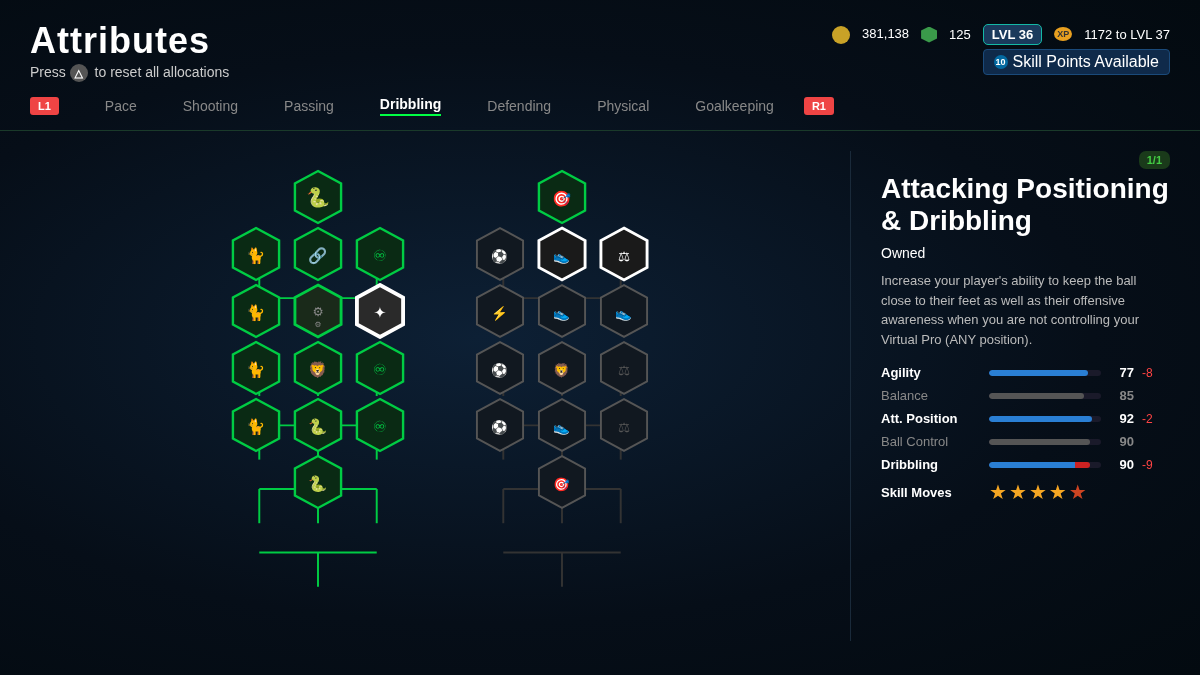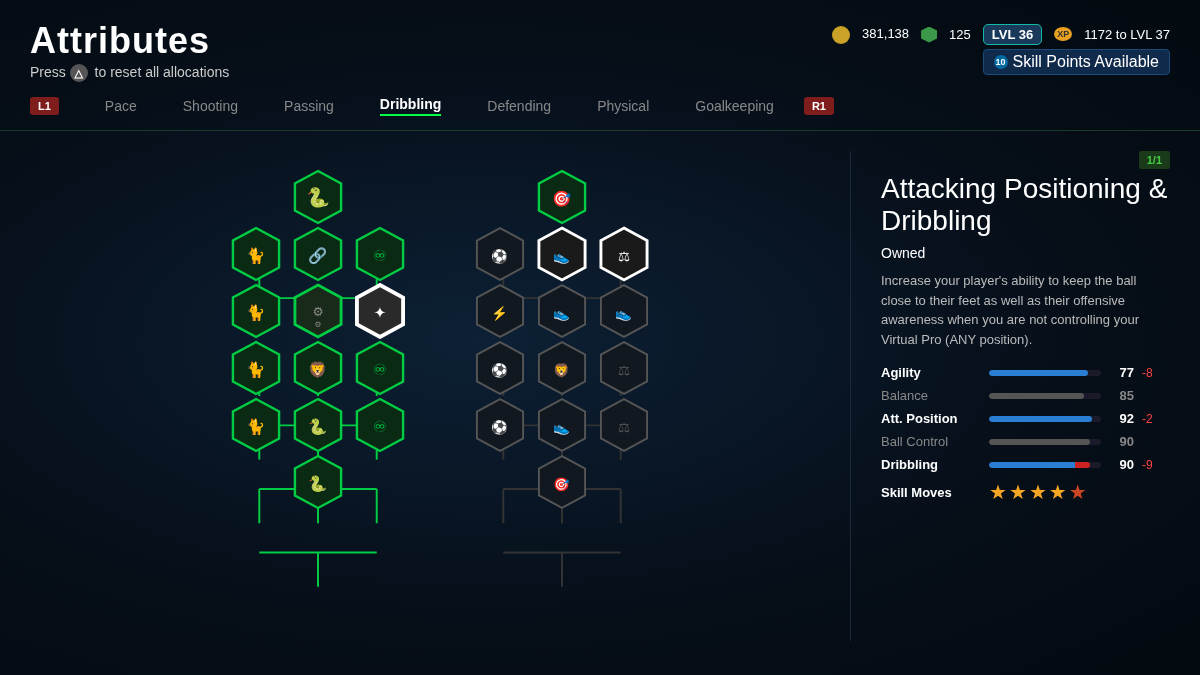--- a/index.html
+++ b/index.html
@@ -151,21 +151,21 @@
     
     .nav-tabs {
       display: flex;
       align-items: center;
       gap: 30px;
       padding: 14px 30px;
       border-bottom: 1px solid #1a3a2a;
     }
 
     .nav-btn {
-      background: #7f1d1d;
+      background: #ef4444;
       color: white;
       border: none;
       border-radius: 3px;
       padding: 3px 8px;
       font-size: 11px;
       font-weight: bold;
     }
 
     .nav-tab {
       font-size: 14px;
@@ -213,21 +213,21 @@
 
     
     .right-panel {
       width: 320px;
       padding-left: 30px;
       border-left: 1px solid #1a2a3a;
     }
 
     .card-title {
       font-size: 28px;
-      font-weight: 400;
+      font-weight: 700;
       line-height: 1.15;
       margin-bottom: 8px;
       color: white;
     }
 
     .owned-label {
       font-size: 14px;
       color: #ffffff;
       margin-bottom: 10px;
     }
@@ -605,21 +605,21 @@
             </svg>
           </div>
           <div class="tree-cell"></div>
         </div>
       </div>
     </div>
 
     <div class="right-panel">
       <div style="display:flex;justify-content:space-between;align-items:flex-start;margin-bottom:4px;">
         <div></div>
-        <div style="background:#1a3a1a;color:#44cc44;font-size:11px;padding:3px 8px;border-radius:2px;font-weight:bold;">1/1</div>
+        <div style="background:#1a3a1a;color:#44cc44;font-size:11px;padding:3px 8px;border-radius:7px;font-weight:bold;">1/1</div>
       </div>
 
       <div class="card-title">Attacking Positioning &amp; Dribbling</div>
       <div class="owned-label">Owned</div>
       <div class="card-desc">Increase your player's ability to keep the ball close to their feet as well as their offensive awareness when you are not controlling your Virtual Pro (ANY position).</div>
 
       <div>
 
         <div class="stat-row">
           <div class="stat-name highlighted">Agility</div>

